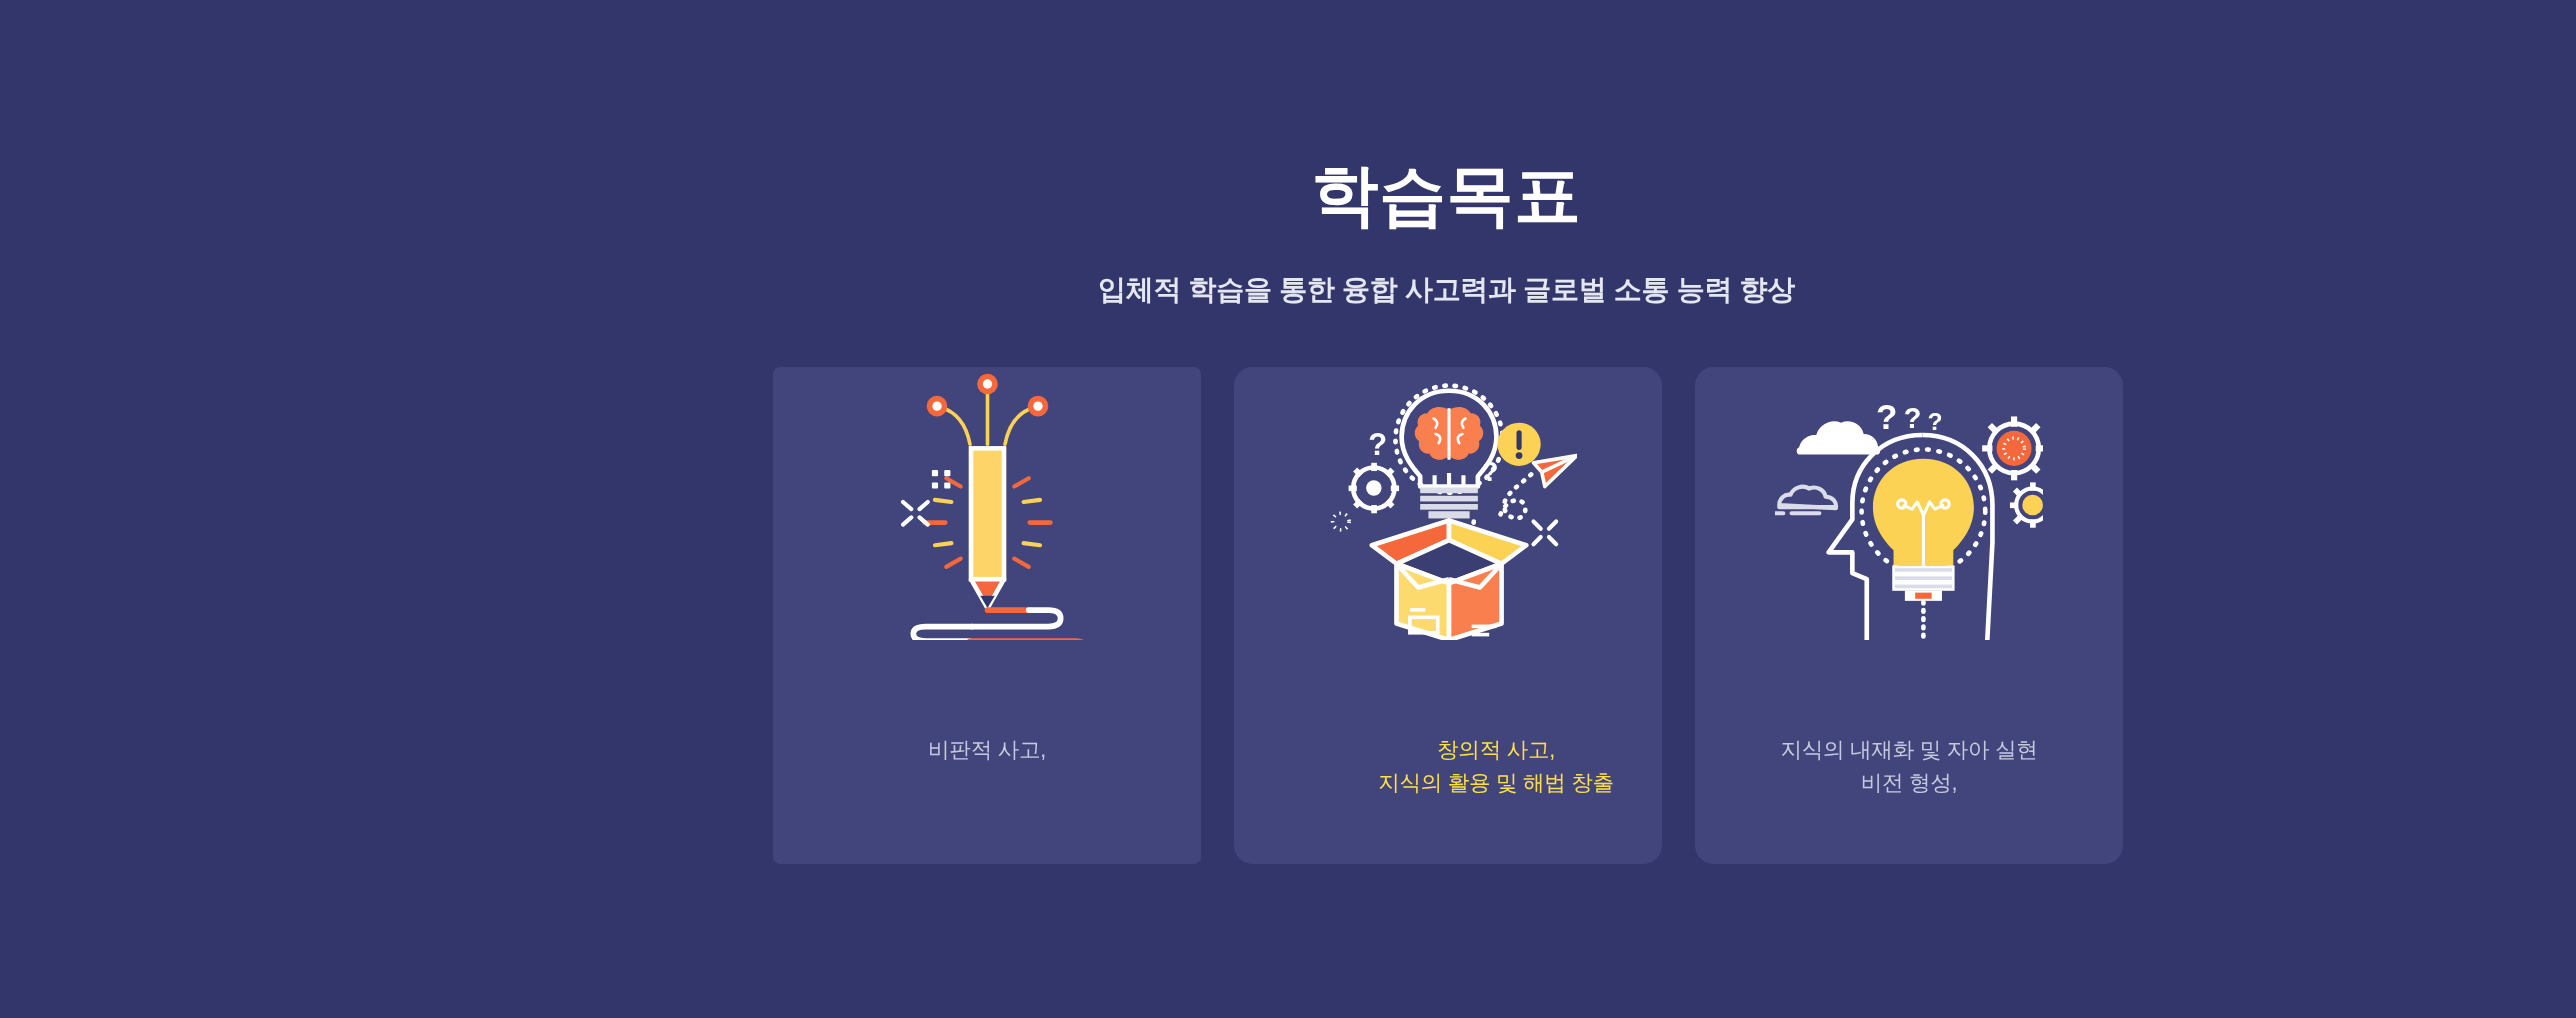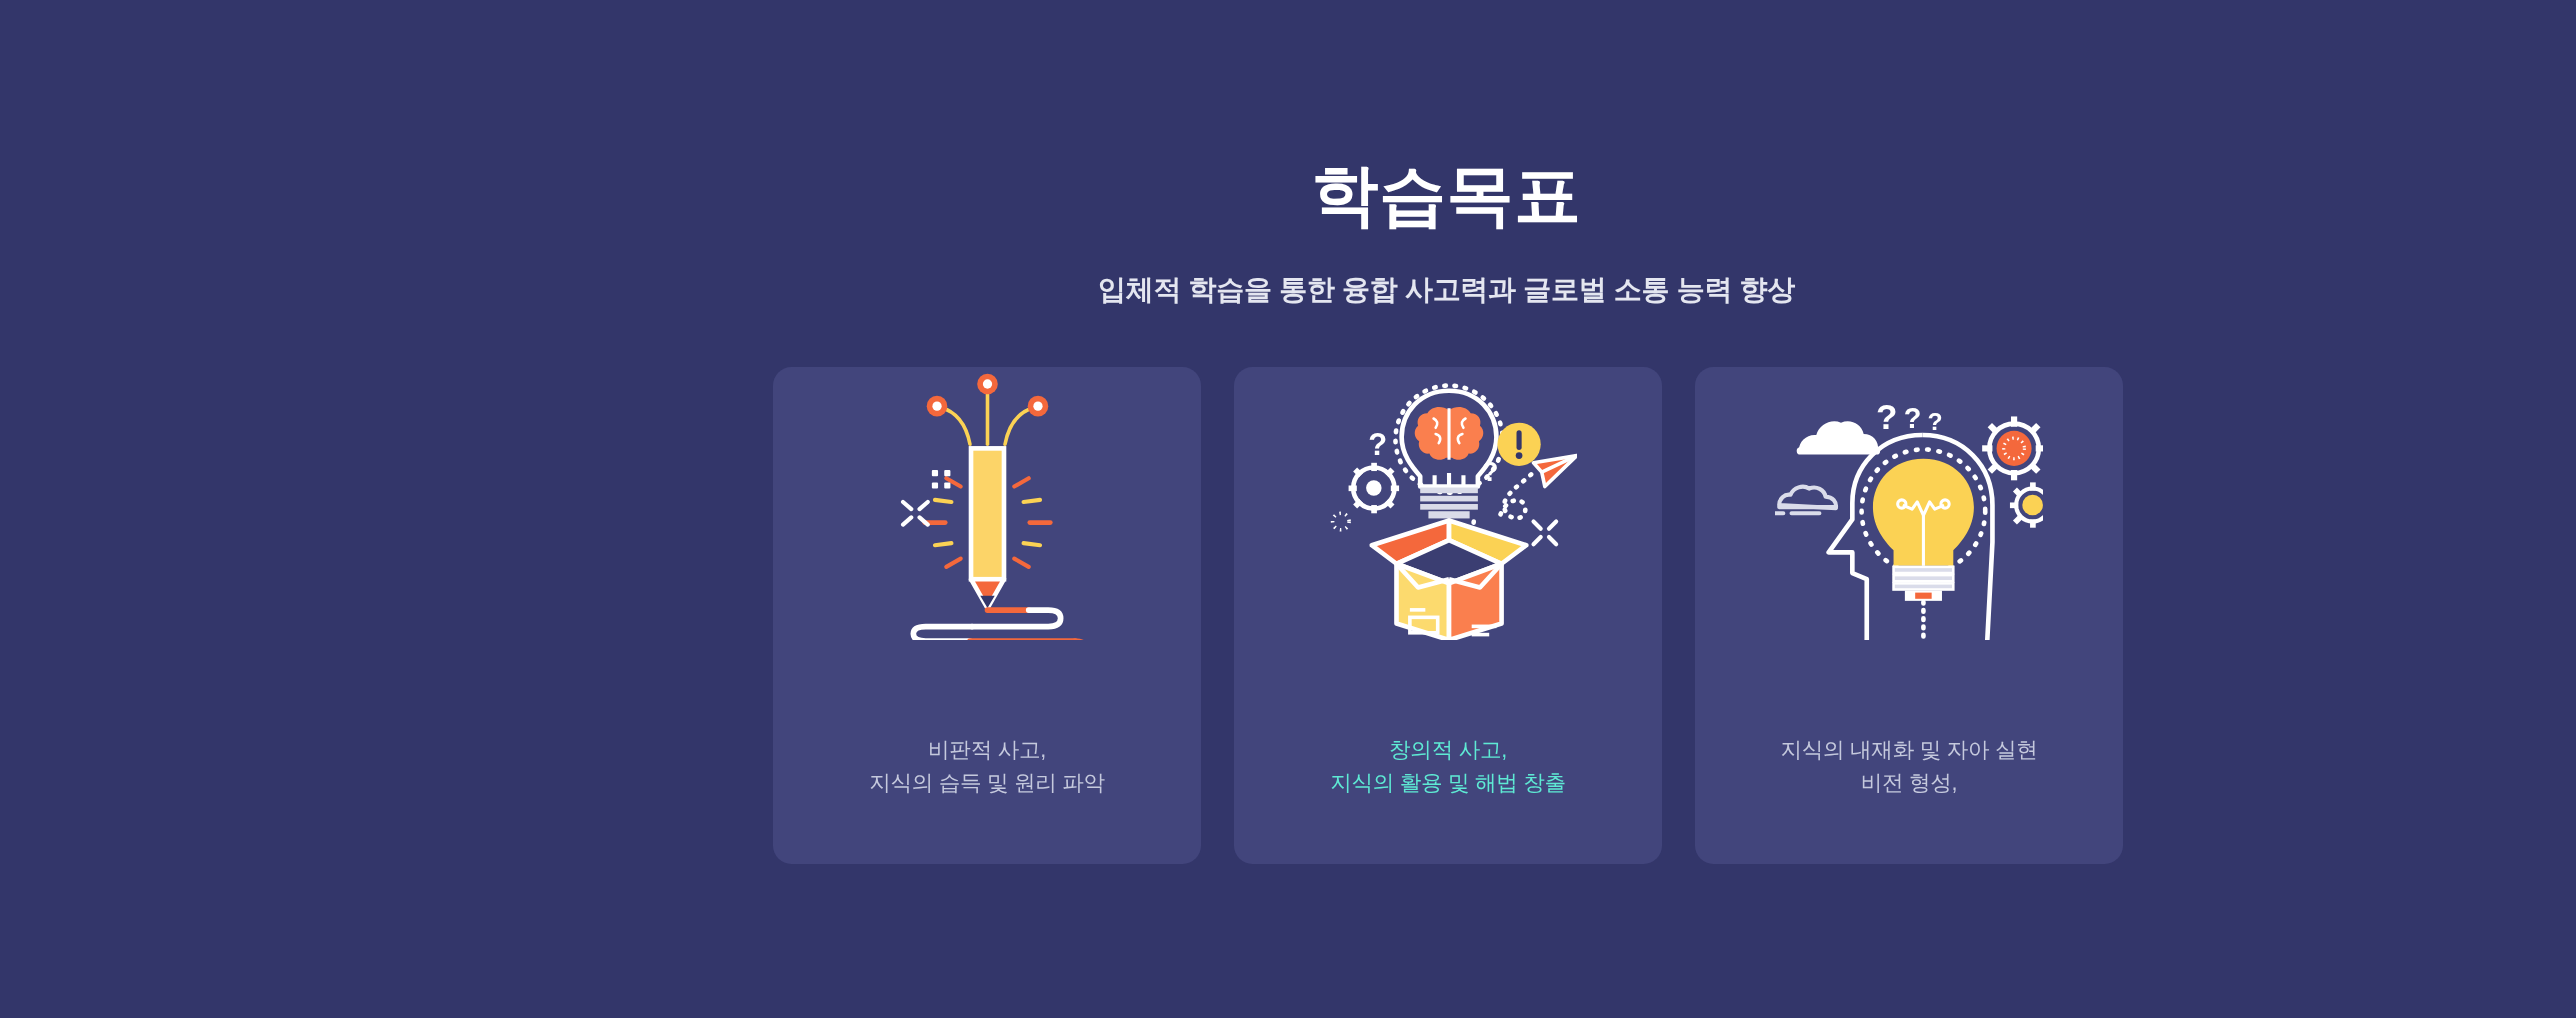--- a/index.html
+++ b/index.html
@@ -49,21 +49,21 @@
 </head>
 <body style="background: rgb(51, 54, 106);">
 
 <div id="stage">
 
   <div id="header">
     <div id="page-title" style="color: rgb(255, 255, 255);">학습목표</div>
     <div id="page-subtitle" style="color: rgb(228, 230, 240);">입체적 학습을 통한 융합 사고력과 글로벌 소통 능력 향상</div>
   </div>
 
-  <div class="card" id="card-0" style="background: rgb(66, 69, 124);">
+  <div class="card" id="card-0" style="background: rgb(66, 69, 124); border-radius: 7px;">
     <div class="card-art">
       <svg width="237" height="273" viewBox="0 0 460 530" fill="none">
 
         <path d="M230 150 L230 40" stroke="#fbd254" stroke-width="7" stroke-linecap="round"></path>
         <path d="M196 150 C188 108 168 86 138 78" stroke="#fbd254" stroke-width="7" stroke-linecap="round" fill="none"></path>
         <path d="M264 150 C272 108 292 86 322 78" stroke="#fbd254" stroke-width="7" stroke-linecap="round" fill="none"></path>
 
         <circle cx="230" cy="33" r="20" fill="#f4683c"></circle>
           <circle cx="230" cy="33" r="9" fill="#ffffff"></circle>
         <circle cx="132" cy="76" r="20" fill="#f4683c"></circle>
@@ -101,21 +101,20 @@
         <path d="M114 262 L98 276 M82 292 L66 306" stroke="#ffffff" stroke-width="8" stroke-linecap="round"></path>
         <rect x="122" y="200" width="12" height="12" rx="2" fill="#ffffff"></rect>
         <rect x="146" y="200" width="12" height="12" rx="2" fill="#ffffff"></rect>
         <rect x="122" y="224" width="12" height="12" rx="2" fill="#ffffff"></rect>
         <rect x="146" y="224" width="12" height="12" rx="2" fill="#ffffff"></rect>
       </svg>
     </div>
 
     <div class="card-desc" style="color: rgb(197, 201, 221);">
       <span>비판적 사고,</span>
-      <span>지식의 습득 및 원리 파악</span>
     </div>
   </div>
 
   <div class="card" id="card-1" style="background: rgb(66, 69, 124);">
     <div class="card-art">
       <svg width="258" height="273" viewBox="0 0 500 530" fill="none">
 
         <circle cx="252" cy="140" r="104" stroke="#ffffff" stroke-width="9" stroke-linecap="round" stroke-dasharray="3 17" fill="none"></circle>
 
         <path d="M252 46 C196 46 160 88 160 136 C160 170 180 194 196 212 L196 232 L308 232 L308 212
@@ -182,21 +181,21 @@
         <path d="M354 382 L312 428 L252 412" stroke="#ffffff" stroke-width="9" fill="none" stroke-linejoin="round"></path>
         <path d="M252 298 L252 336" stroke="#ffffff" stroke-width="8"></path>
 
         <rect x="176" y="468" width="30" height="7" fill="#ffffff"></rect>
         <rect x="176" y="486" width="54" height="30" fill="none" stroke="#ffffff" stroke-width="7"></rect>
         <rect x="296" y="500" width="48" height="7" fill="#ffffff"></rect>
         <rect x="296" y="516" width="34" height="7" fill="#ffffff"></rect>
       </svg>
     </div>
 
-    <div class="card-desc" style="color: #5eead4;">
+    <div class="card-desc" style="color: #fde047; padding-left: 48px;">
       <span>창의적 사고,</span>
       <span>지식의 활용 및 해법 창출</span>
     </div>
   </div>
 
   <div class="card" id="card-2" style="background: rgb(66, 69, 124);">
     <div class="card-art">
       <svg width="268" height="273" viewBox="0 0 520 530" fill="none">
 
         <text x="196" y="120" font-family="Liberation Sans, sans-serif" font-size="68" font-weight="700" fill="#ffffff">?</text>

